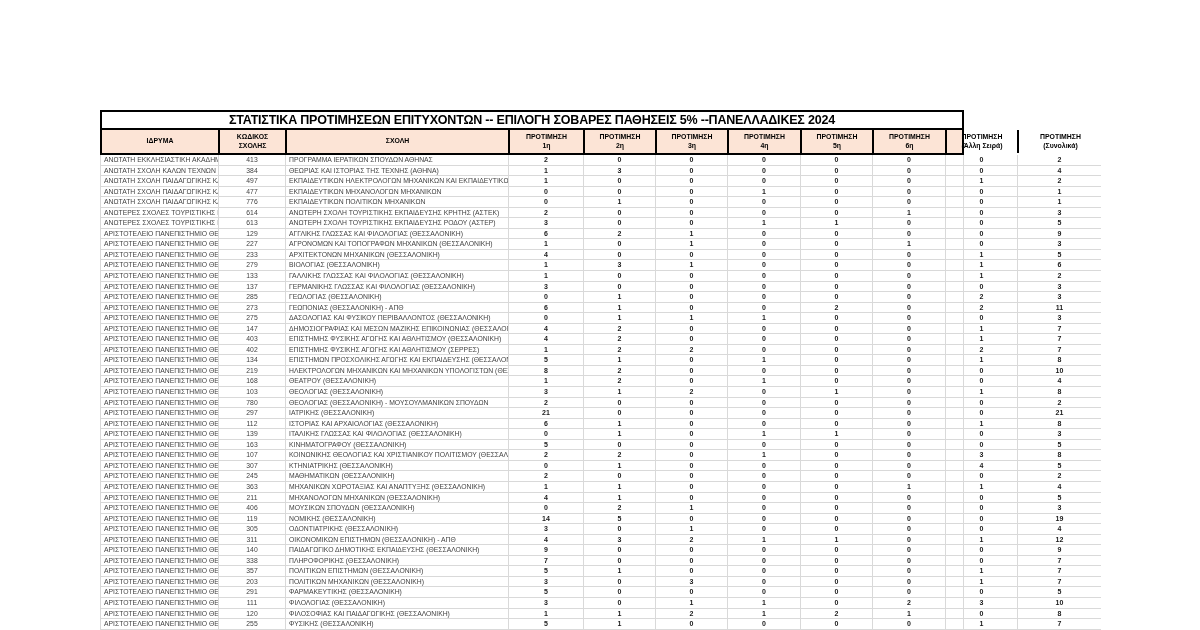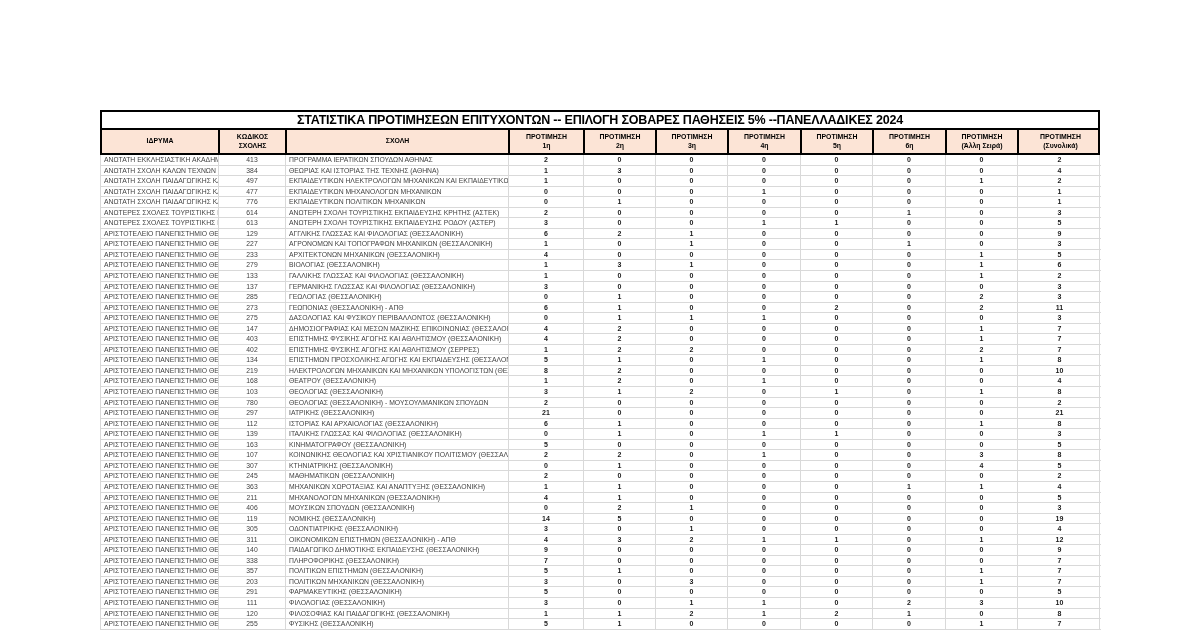--- a/index.html
+++ b/index.html
@@ -1,18 +1,18 @@
 <!DOCTYPE html>
 <html><head>
 <meta charset="utf-8">
 <style>
   html,body{margin:0;padding:0;background:#ffffff;}
   body{width:1200px;height:630px;overflow:hidden;position:relative;
        font-family:"Liberation Sans",sans-serif;-webkit-font-smoothing:antialiased;}
-  .sheet{position:absolute;left:100px;top:110px;width:1000px;}
+  .sheet{position:absolute;left:100px;top:110px;width:864px;}
   .title{box-sizing:border-box;height:18px;line-height:16px;border:2px solid #000;
          border-bottom:none;font-weight:700;font-size:12.5px;letter-spacing:-0.2px;
          text-align:center;color:#000;white-space:nowrap;overflow:hidden;}
   .grid-cols{display:grid;grid-template-columns:118px 67px 223px 75px 72px 72px 73px 72px 73px 72px 83px;}
   .header-row{border:2px solid #000;box-sizing:border-box;background:#fce4d6;}
   .hcell{box-sizing:border-box;border-right:2px solid #000;height:23px;
          display:flex;flex-direction:column;align-items:center;justify-content:center;
          font-size:6.9px;font-weight:700;color:#000;text-align:center;line-height:1.3;
          overflow:hidden;white-space:nowrap;}
   .hcell:last-child{border-right:none;}

